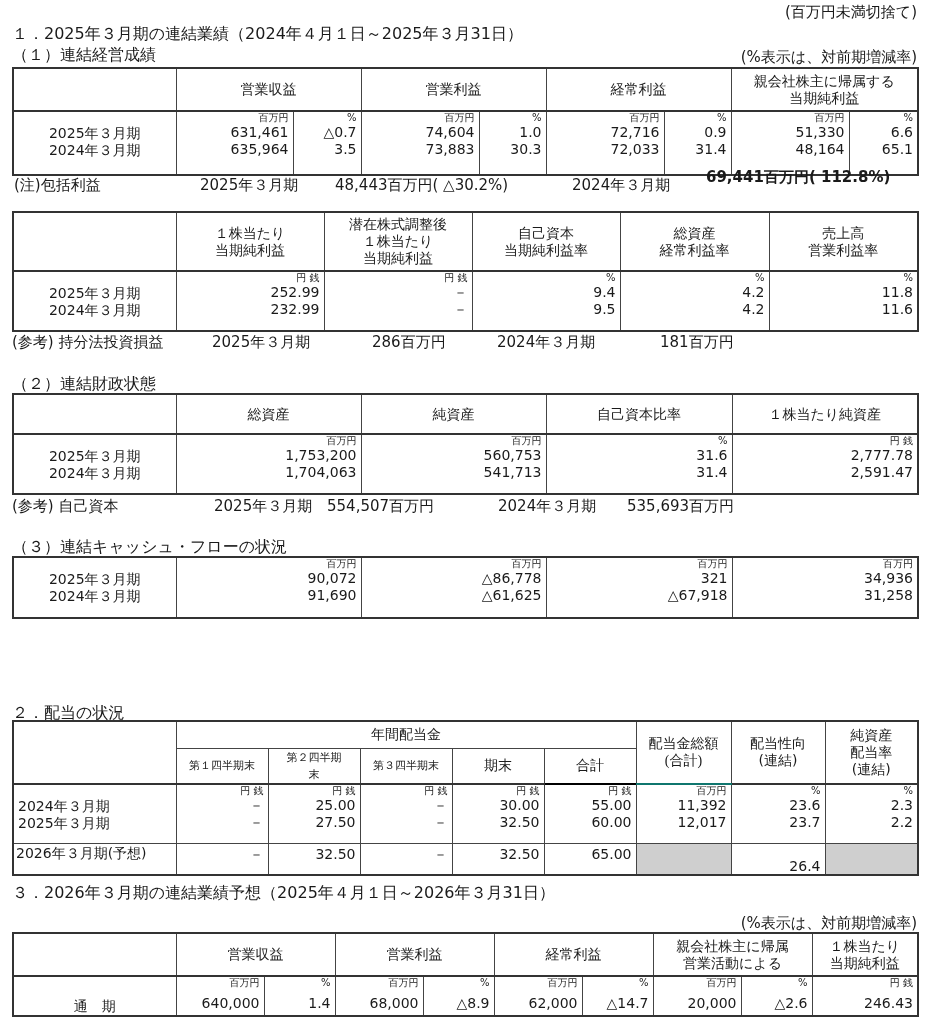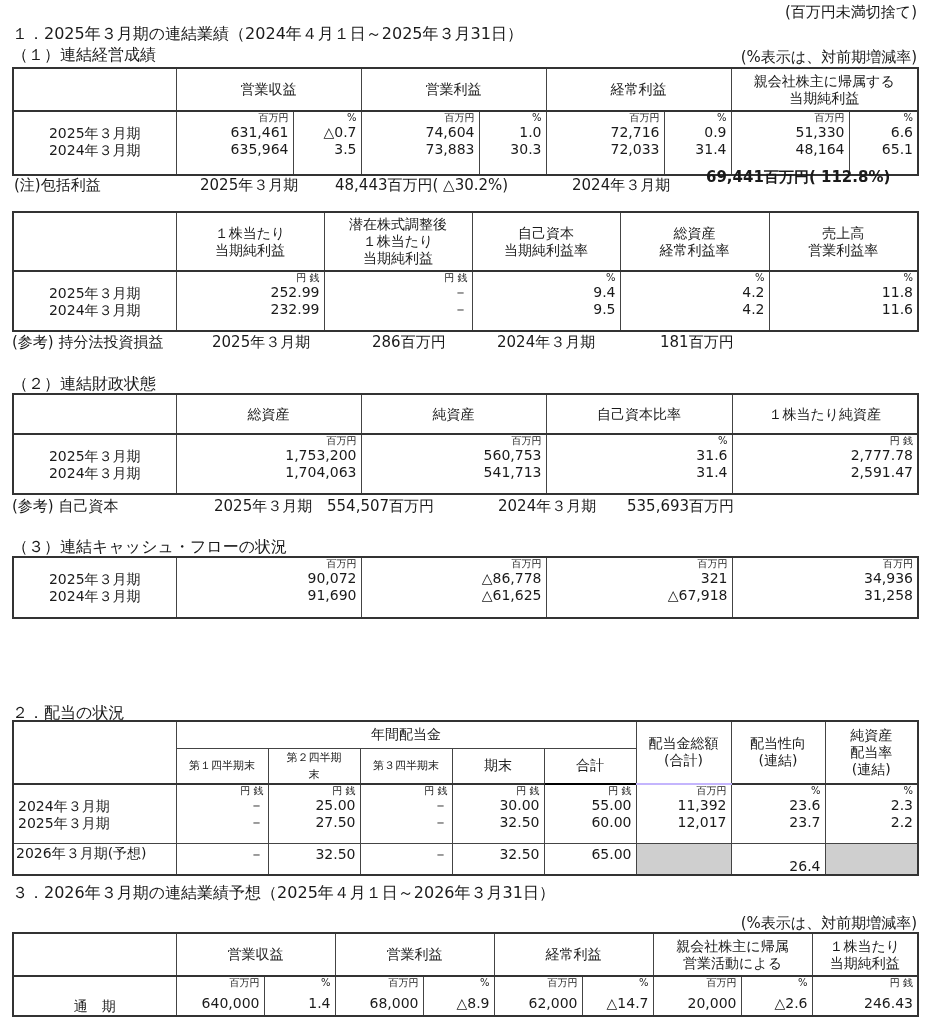--- a/index.html
+++ b/index.html
@@ -281,21 +281,21 @@
     <col style="width:92px">
       <col style="width:92px">
       <col style="width:95px">
       <col style="width:94px">
       <col style="width:93px">
   </colgroup>
   <tbody>
       <tr style="height:27px;">
     <td class="hd" rowspan="2" style="border-bottom:2px solid #333;"></td>
     <td class="hd" colspan="5">年間配当金</td>
-    <td class="hd" rowspan="2" style="border-bottom:2px solid #c4b5fd;">
+    <td class="hd" rowspan="2" style="border-bottom:2px solid #0f766e;font-family:Liberation Serif, serif;">
           <span class="line">配当金総額</span>
           <span class="line">(合計)</span>
         </td>
     <td class="hd" rowspan="2" style="border-bottom:2px solid #333;">
           <span class="line">配当性向</span>
           <span class="line">(連結)</span>
         </td>
     <td class="hd" rowspan="2" style="border-bottom:2px solid #333;">
           <span class="line">純資産</span>
           <span class="line">配当率</span>

